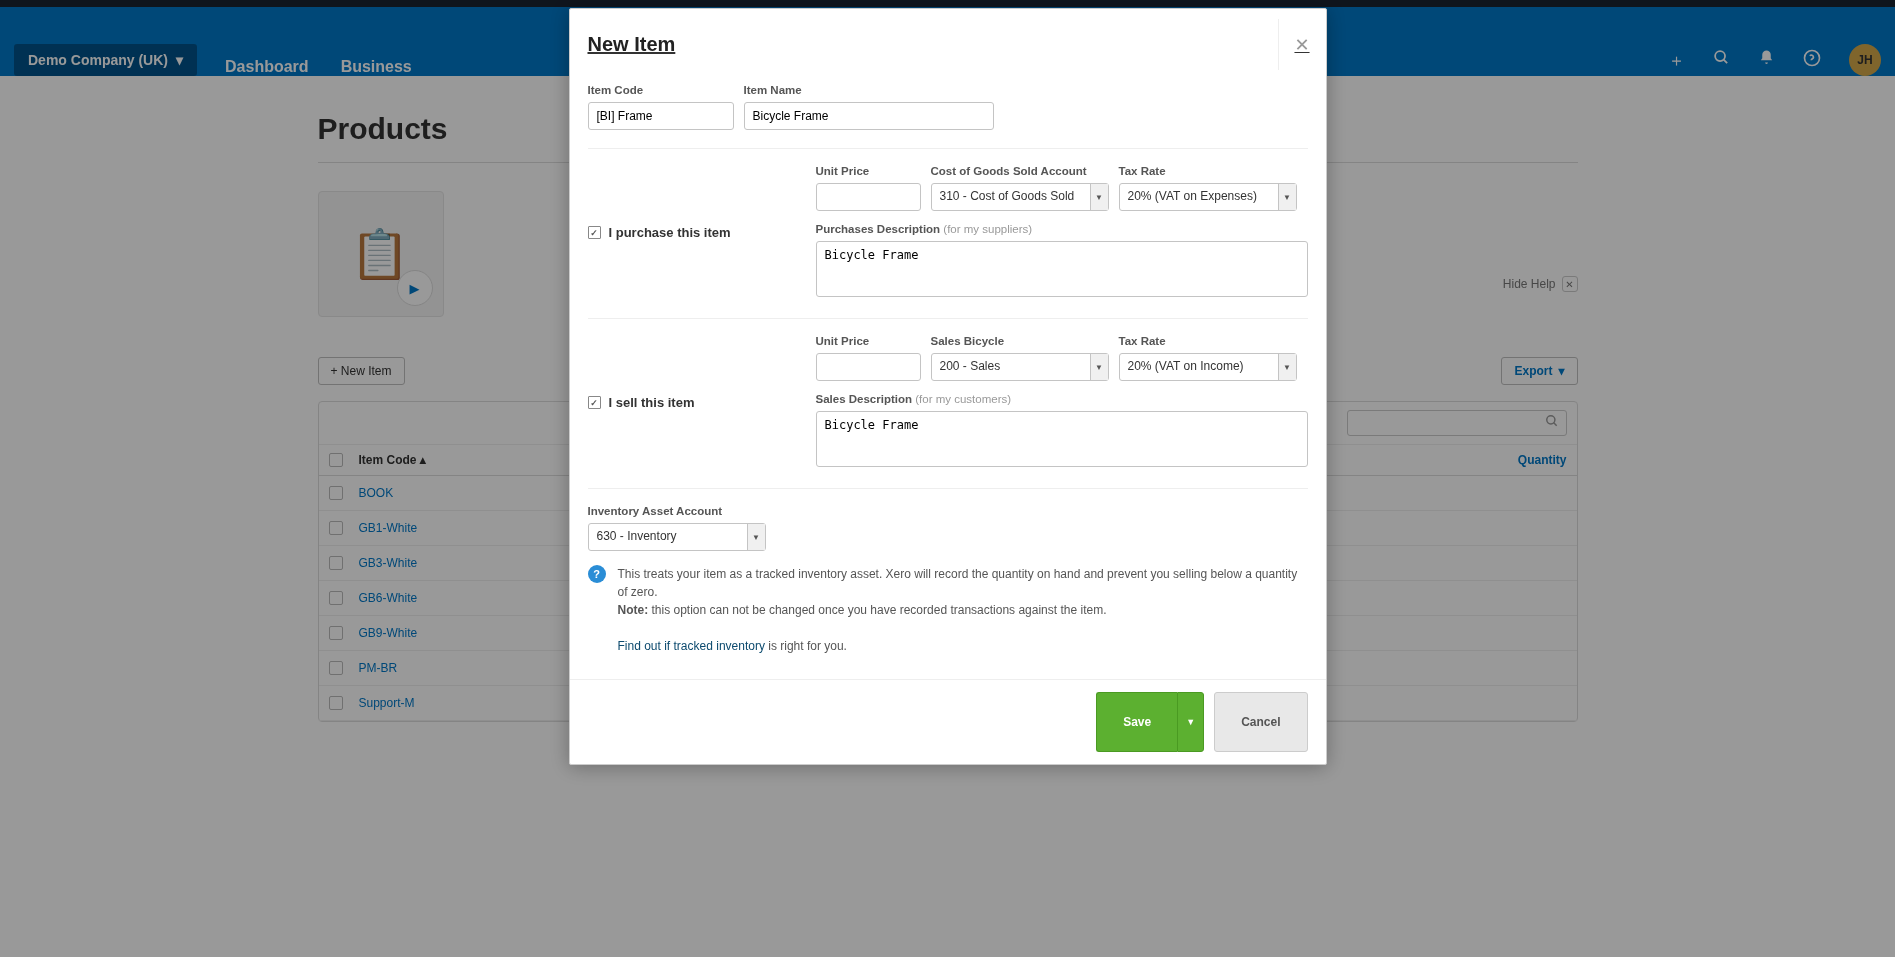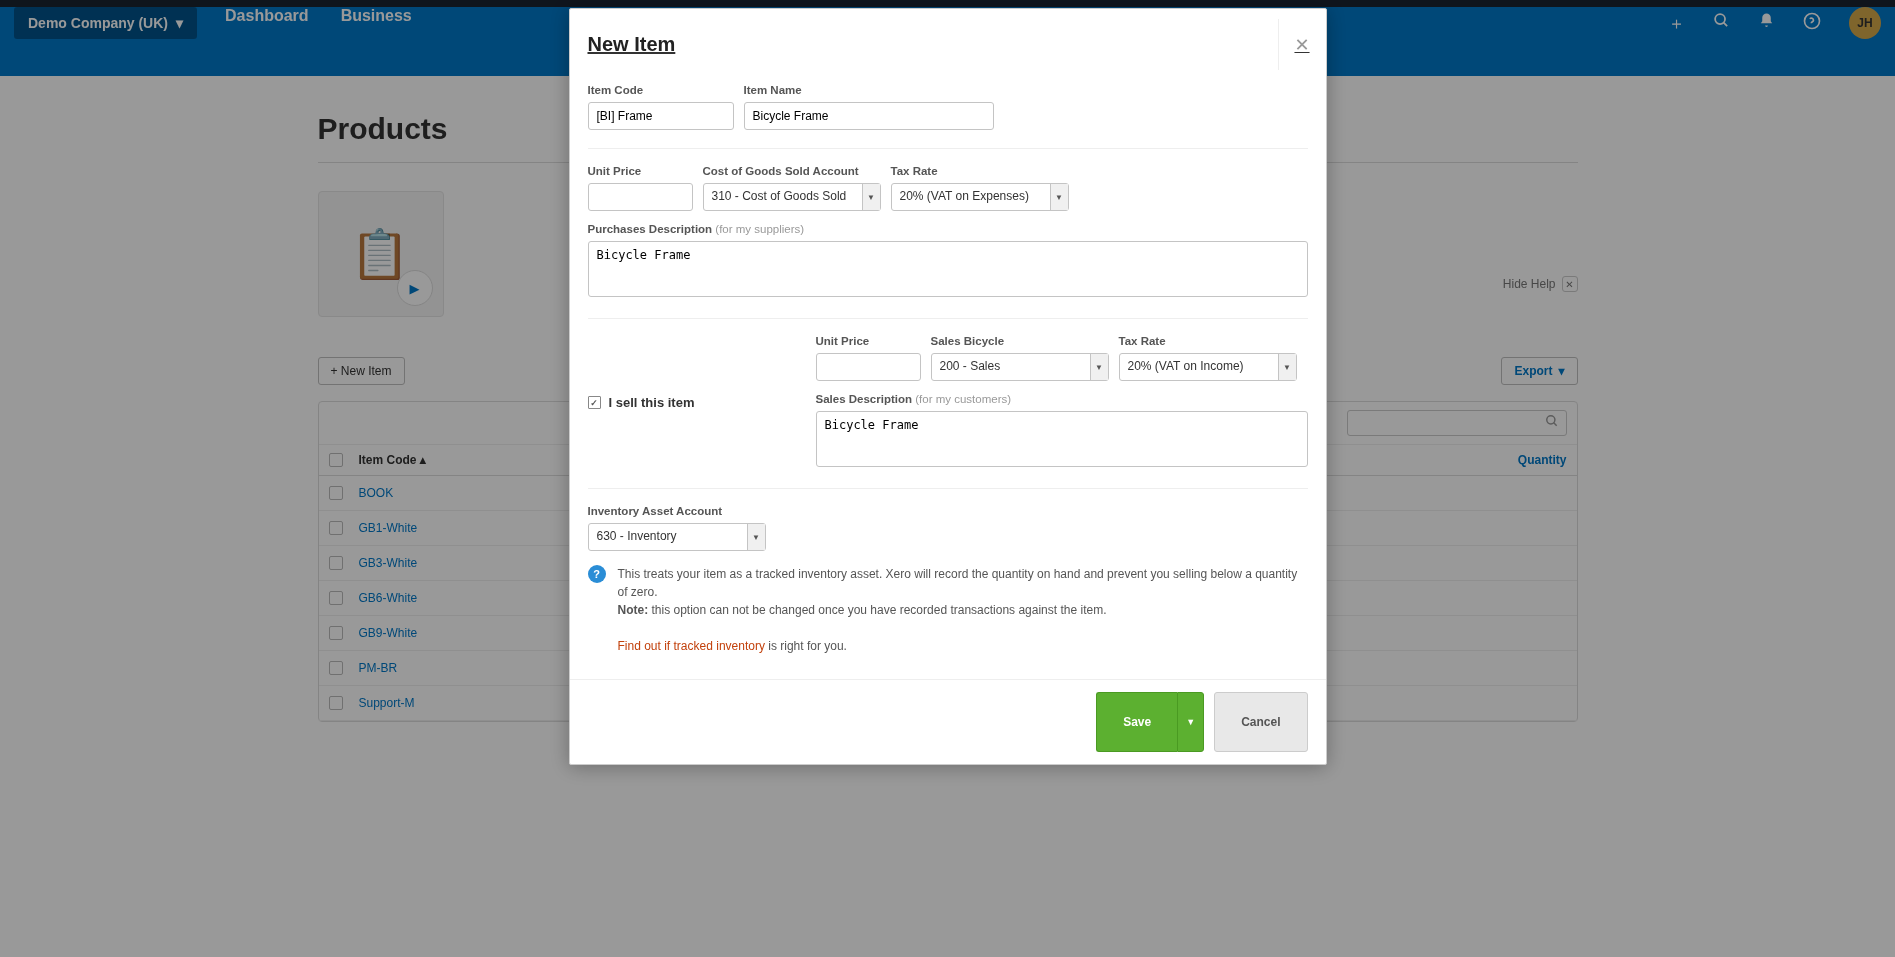--- a/index.html
+++ b/index.html
@@ -1,19 +1,19 @@
 <!DOCTYPE html>
 <html><head>
 <meta charset="utf-8">
 <style>
 * { box-sizing: border-box; margin: 0; padding: 0; }
 body { font-family: -apple-system, BlinkMacSystemFont, "Segoe UI", Arial, sans-serif; font-size: 13px; color: #333; background: #fff; }
 
 .topbar-dark { height: 7px; background: #1a2330; }
-.topbar-blue { height: 69px; background: #0078c8; display: flex; align-items: flex-start; padding: 0 14px; }
+.topbar-blue { height: 69px; background: #0078c8; display: flex; align-items: flex-end; padding: 0 14px; }
 .org-dropdown { background: rgba(0,0,0,0.3); color: #fff; padding: 8px 14px; border-radius: 3px; font-size: 14px; font-weight: 600; display: flex; align-items: center; gap: 8px; cursor: pointer; }
 .nav-items { display: flex; margin-left: 28px; gap: 32px; }
 .nav-item { color: #fff; font-size: 16px; font-weight: 600; cursor: pointer; }
 .topbar-right { margin-left: auto; display: flex; align-items: center; gap: 28px; }
 .topbar-icon { color: #fff; font-size: 17px; cursor: pointer; }
 .avatar { width: 32px; height: 32px; border-radius: 50%; background: #d4a84a; color: #333; display: flex; align-items: center; justify-content: center; font-size: 12px; font-weight: 700; }
 
 .page-content { padding: 24px 0 0 0; max-width: 1260px; margin: 0 auto; position: relative; }
 .page-title { font-size: 30px; font-weight: 700; color: #333; padding: 12px 0 16px; border-bottom: 1px solid #ddd; }
 .onboard-section { padding: 28px 0; display: flex; align-items: flex-start; gap: 20px; }
@@ -57,21 +57,21 @@
 .input-sm { border: 1px solid #c4c4c4; border-radius: 3px; padding: 5px 8px; font-size: 12px; width: 100%; height: 28px; }
 .select-sm { border: 1px solid #c4c4c4; border-radius: 3px; height: 28px; display: flex; align-items: stretch; background: #fff; }
 .select-sm .sel-text { flex: 1; padding: 5px 8px; font-size: 12px; }
 .select-sm .sel-caret { width: 18px; display: flex; align-items: center; justify-content: center; border-left: 1px solid #c4c4c4; background: #f0f0f0; font-size: 8px; color: #555; }
 .textarea-sm { border: 1px solid #c4c4c4; border-radius: 3px; padding: 6px 8px; font-size: 12px; width: 100%; height: 56px; resize: none; }
 .col-unit { width: 105px; flex-shrink: 0; }
 .col-acct { width: 178px; flex-shrink: 0; }
 .col-tax { width: 178px; flex-shrink: 0; }
 .help-block { display: flex; gap: 12px; margin-top: 14px; font-size: 12px; color: #555; line-height: 1.5; }
 .help-icon { width: 18px; height: 18px; border-radius: 50%; background: #2a8dd6; color: #fff; display: flex; align-items: center; justify-content: center; font-size: 11px; font-weight: 700; flex-shrink: 0; }
-.help-text a { color: #c2410c; text-decoration: none; }
+.help-text a { color: #0c4a6e; text-decoration: none; }
 .modal-foot { border-top: 1px solid #eee; padding: 12px 18px; display: flex; justify-content: flex-end; gap: 10px; }
 .btn-save { display: flex; }
 .btn-save-main { background: #5cb030; color: #fff; border: 1px solid #4a9a22; border-right: none; border-radius: 3px 0 0 3px; padding: 22px 26px; font-size: 12px; font-weight: 700; cursor: pointer; }
 .btn-save-caret { background: #5cb030; color: #fff; border: 1px solid #4a9a22; border-radius: 0 3px 3px 0; padding: 6px 8px; font-size: 9px; cursor: pointer; display: flex; align-items: center; }
 .btn-cancel { background: #e8e8e8; color: #555; border: 1px solid #ccc; border-radius: 3px; padding: 6px 26px; font-size: 12px; font-weight: 700; cursor: pointer; }
 </style>
 </head>
 <body>
 
 <div class="topbar-dark"></div>
@@ -191,20 +191,24 @@
         <label class="fld-label">Item Code</label>
         <input class="input-sm" value="[BI] Frame" style="">
       </div>
       <div style="width:250px">
         <label class="fld-label">Item Name</label>
         <input class="input-sm" value="Bicycle Frame" style="">
       </div>
     </div>
 
     <div class="field-row-flex">
+      <div class="section-check">
+        <span class="chk-sm checked"></span>
+        <span>I purchase this item</span>
+      </div>
       <div class="section-fields">
         <div class="sub-row">
           <div class="col-unit">
             <label class="fld-label">Unit Price</label>
             <input class="input-sm" value="" style="">
           </div>
           <div class="col-acct">
             <label class="fld-label">Cost of Goods Sold Account</label>
             <div class="select-sm">
               <div class="sel-text">310 - Cost of Goods Sold</div>

